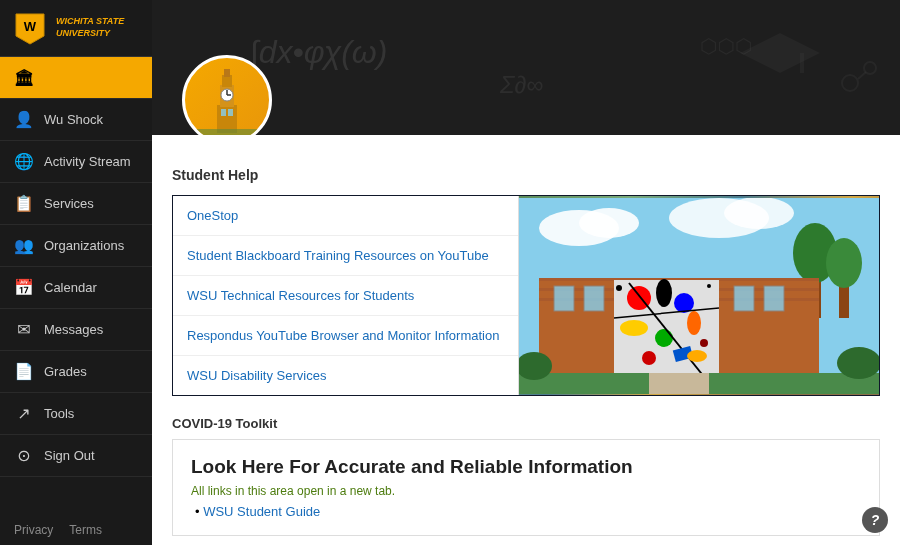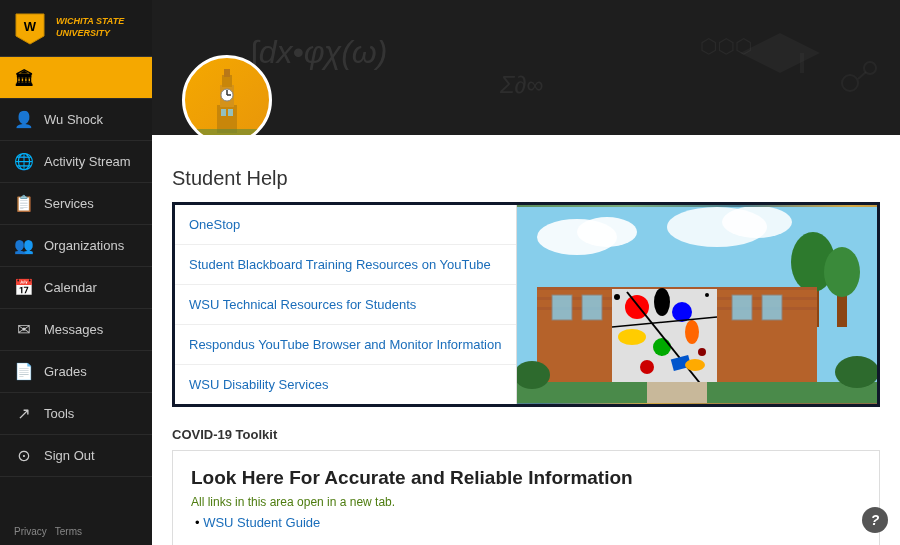--- a/index.html
+++ b/index.html
@@ -66,23 +66,23 @@
     .nav-icon {
       font-size: 16px;
       width: 20px;
       text-align: center;
       flex-shrink: 0;
     }
 
     .sidebar-footer {
       padding: 8px 14px;
       color: #888;
-      font-size: 10px;
-      display: flex;
-      gap: 8px;
+      font-size: 12px;
+      display: flex;
+      gap: 16px;
       flex-wrap: wrap;
     }
 
     .sidebar-footer a {
       color: #888;
       text-decoration: none;
       cursor: pointer;
     }
 
     
@@ -128,31 +128,31 @@
 
     #content-area {
       flex: 1;
       overflow-y: auto;
       padding: 18px 20px 20px 20px;
       background: #fff;
       margin-top: 14px;
     }
 
     .section-title {
-      font-size: 20px;
-      font-weight: normal;
+      font-size: 14px;
+      font-weight: bold;
       color: #333;
       margin-bottom: 12px;
     }
 
     .content-grid {
       display: flex;
       gap: 0;
       margin-bottom: 20px;
-      border: 3px solid #0f172a;
+      border: 1px solid #0f172a;
     }
 
     .link-list {
       flex: 1;
       border-right: 1px solid #ddd;
     }
 
     .link-item {
       padding: 12px 14px;
       font-size: 13px;

